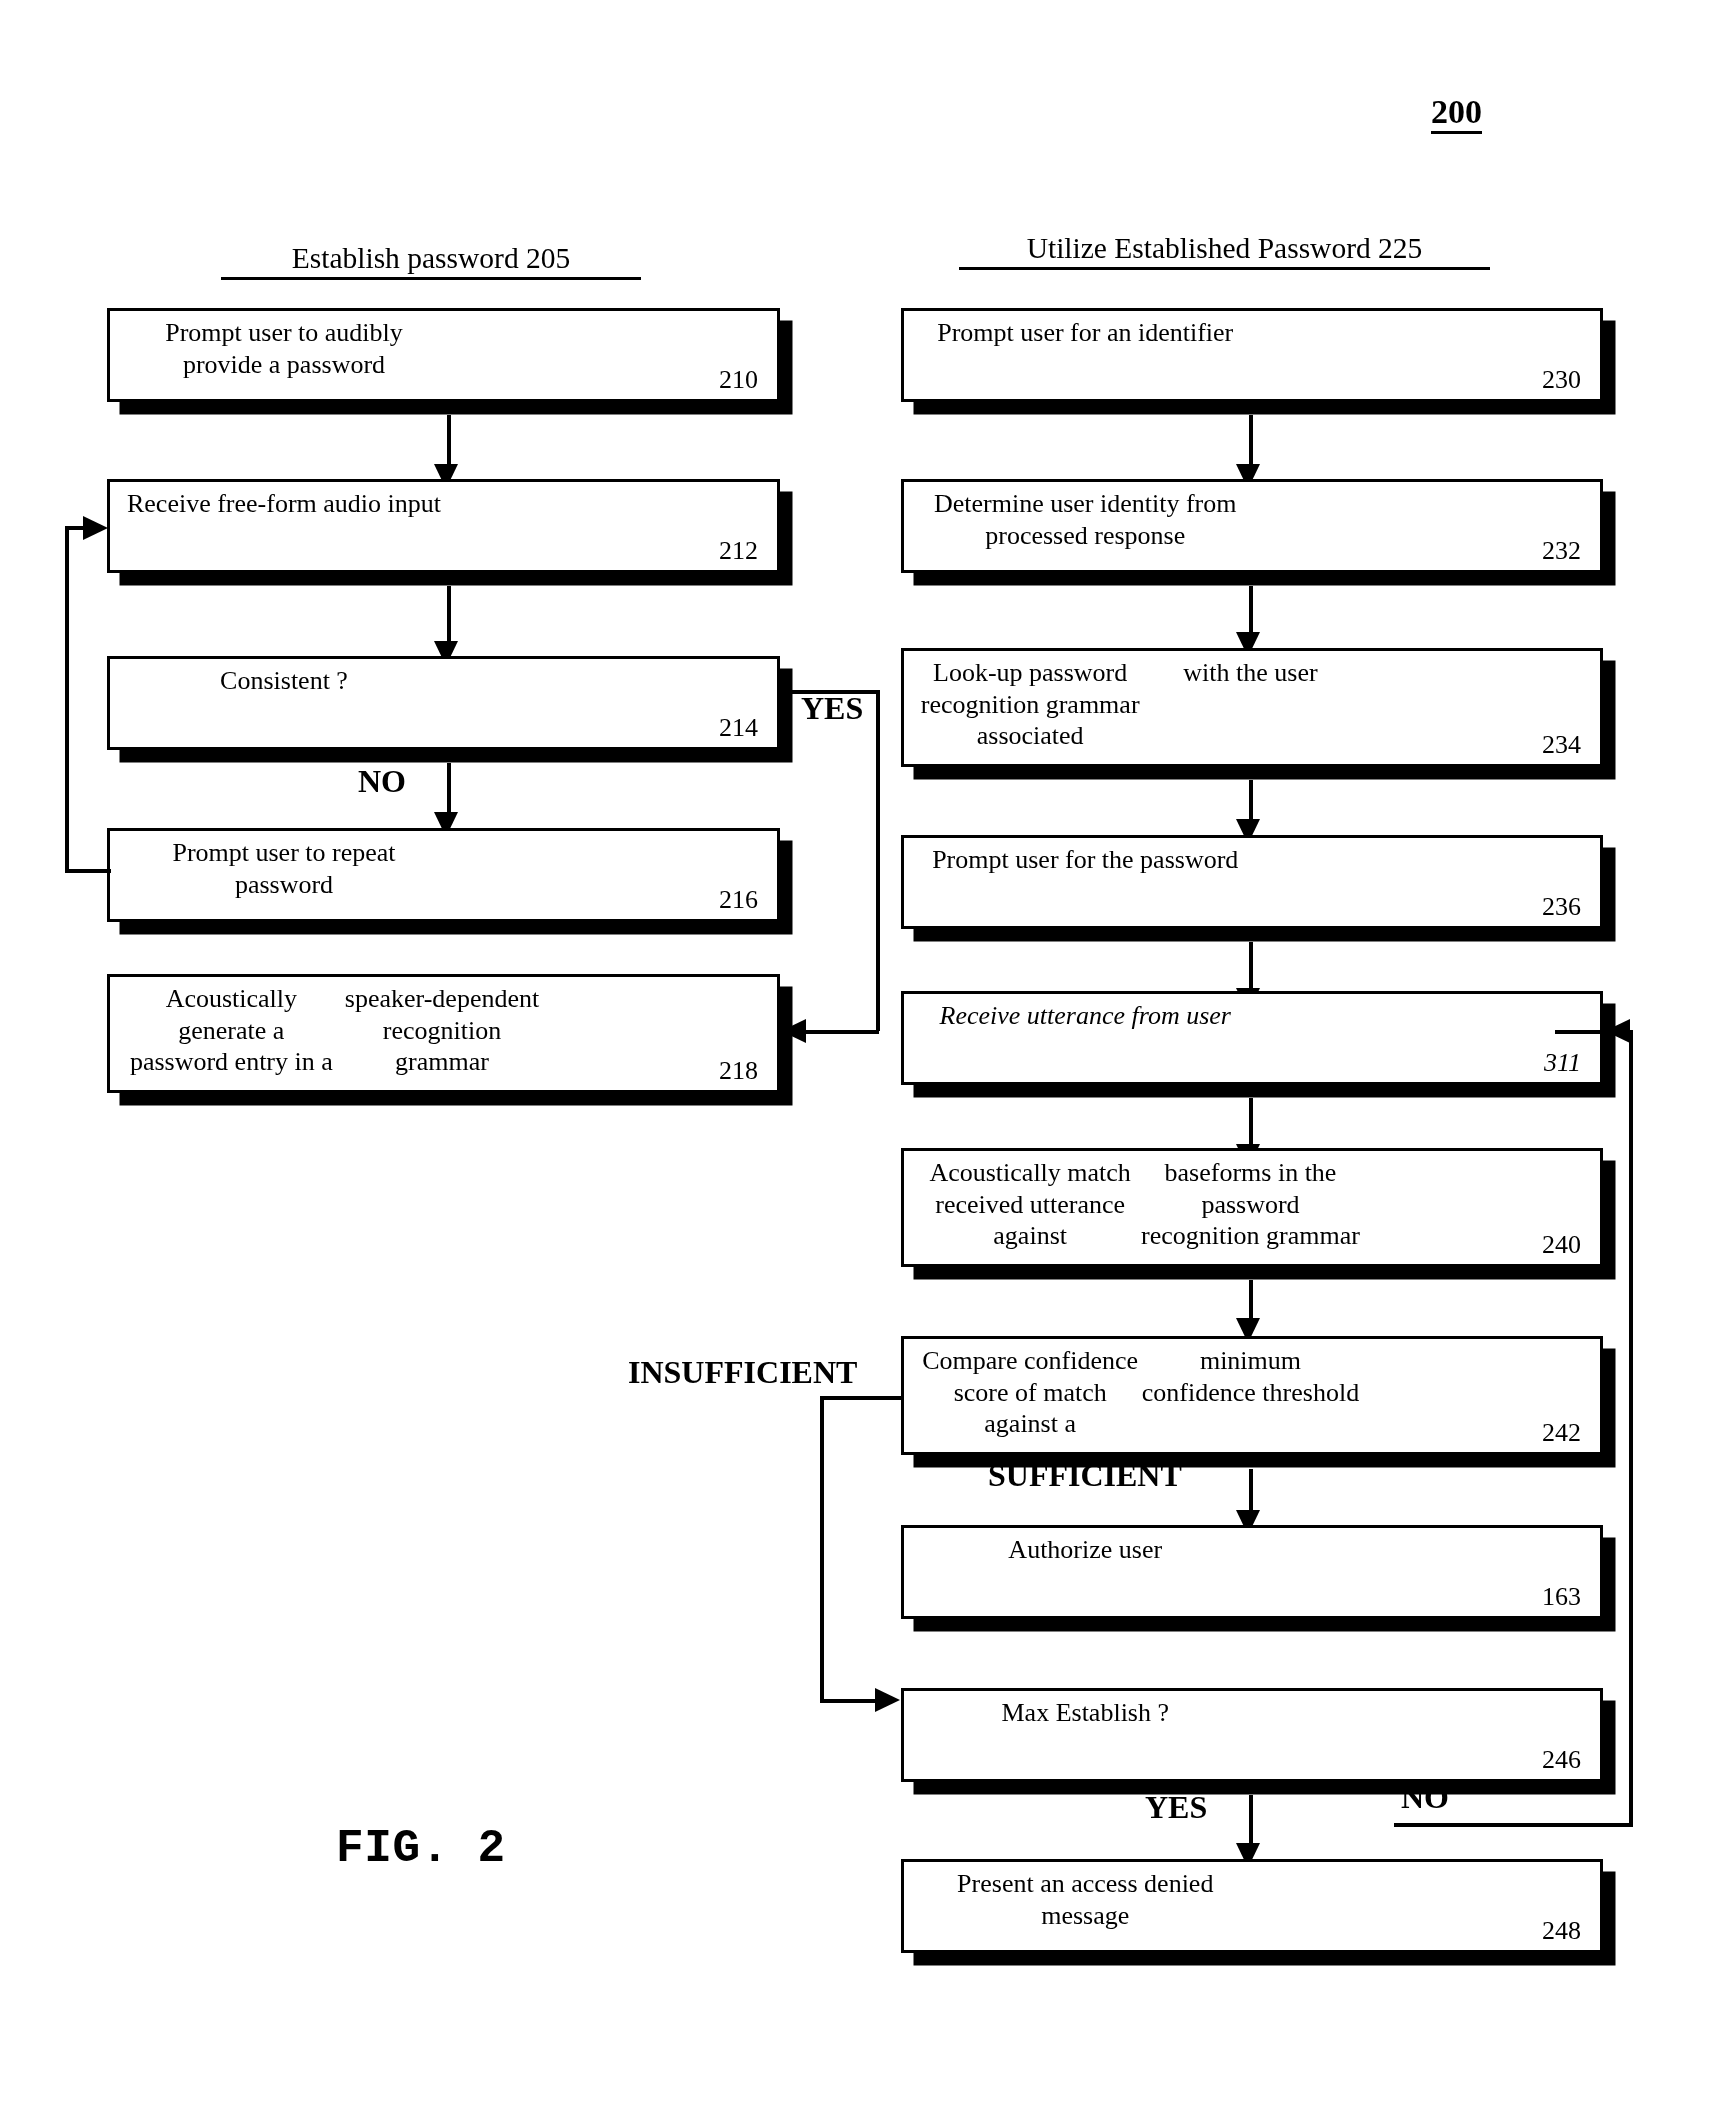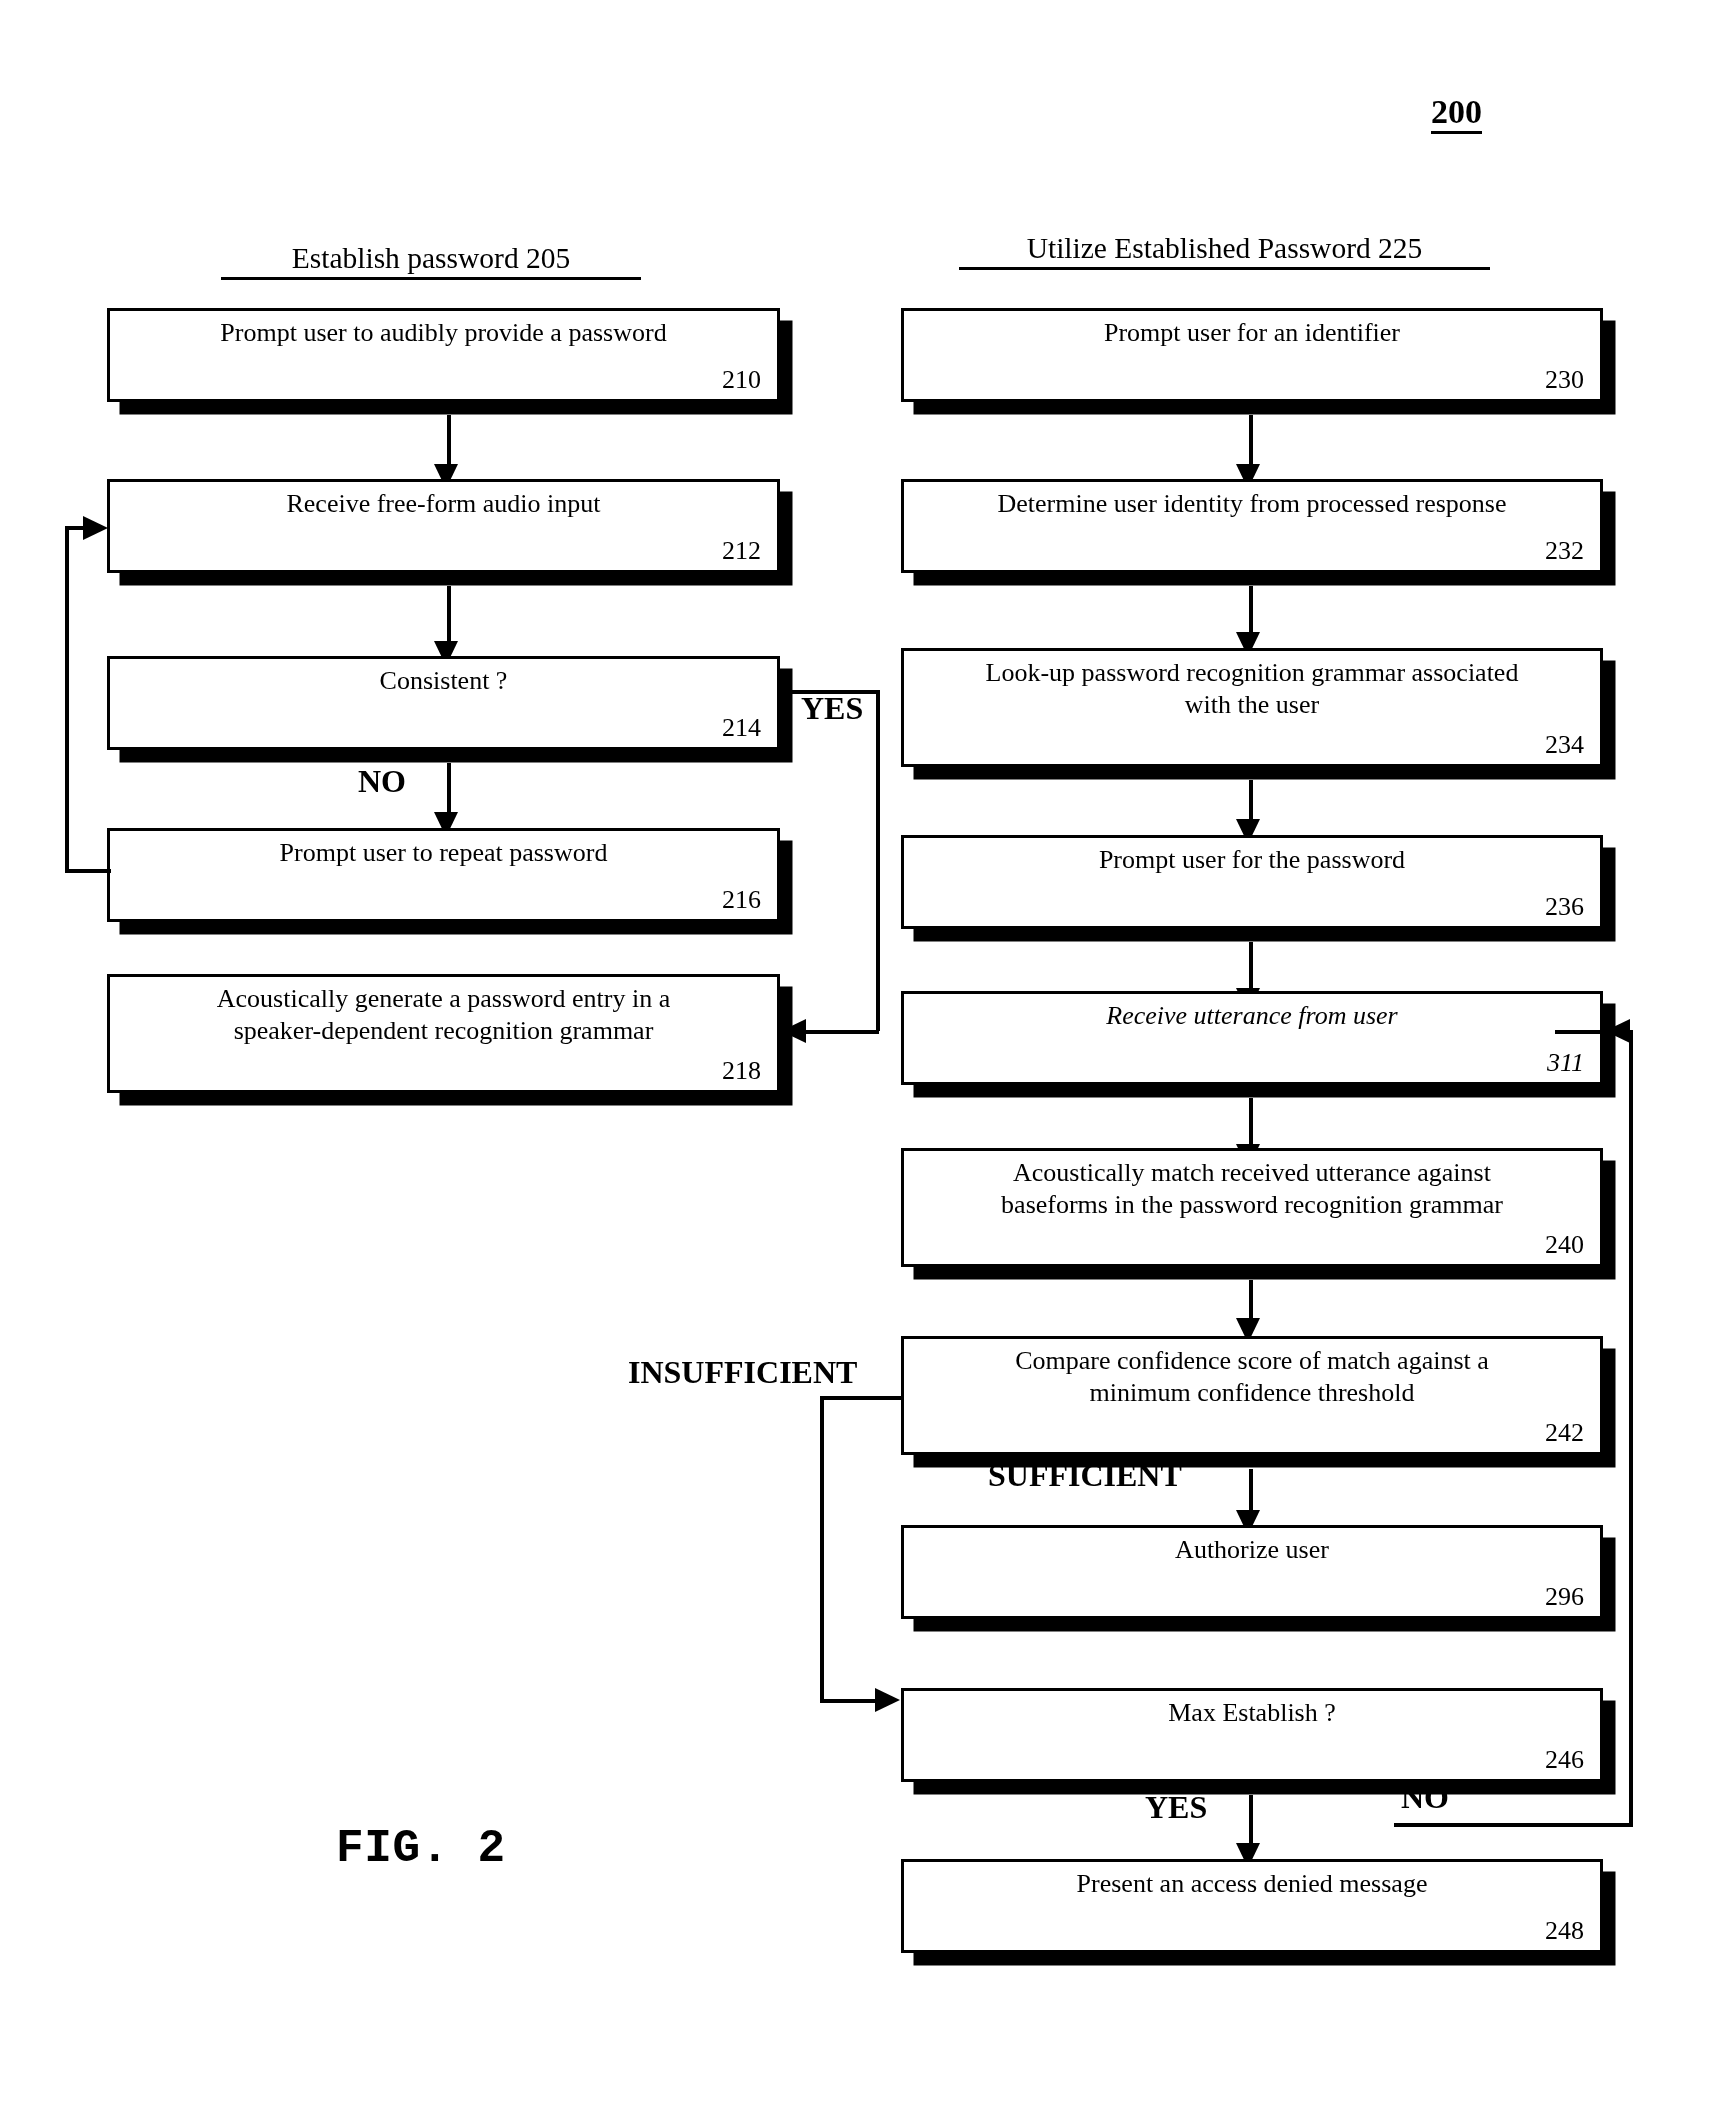--- a/index.html
+++ b/index.html
@@ -27,21 +27,21 @@
   }
 
   
   .box{
     position:absolute;
     background:#ffffff;
     border:3.7px solid #000000;
     box-sizing:border-box;
     box-shadow:12.5px 12.5px 0 0 #000000;
     padding:5.9px 16px 4.4px 16px;
-    display:flex;flex-direction:column;justify-content:flex-start;
+    display:flex;flex-direction:row;justify-content:flex-start;
   }
   .box .btext{
     font-size:26px;line-height:1.22;text-align:center;width:100%;
   }
   .box .bnum{
     font-size:26px;text-align:right;width:100%;margin-top:auto;
     padding-right:3px;line-height:1.1;
   }
 
   
@@ -172,21 +172,21 @@
   <div class="hline" style="left:820px;top:1699px;width:58px;"></div>
   <div class="arrow-r" style="left:875px;top:1688px;"></div>
   <div class="elabel" style="left:628px;top:1354px;">INSUFFICIENT</div>
 
   <div class="vline" style="left:1249px;top:1469px;height:46px;"></div>
   <div class="arrow-d" style="left:1236px;top:1510px;"></div>
   <div class="elabel" style="left:988px;top:1457px;">SUFFICIENT</div>
 
   <div class="box" style="left:901px;top:1525px;width:702px;height:94px;">
     <div class="btext">Authorize user</div>
-    <div class="bnum">296</div>
+    <div class="bnum">163</div>
   </div>
 
   <div class="box" style="left:901px;top:1688px;width:702px;height:94px;">
     <div class="btext">Max Establish ?</div>
     <div class="bnum">246</div>
   </div>
 
   <div class="vline" style="left:1249px;top:1795px;height:53px;"></div>
   <div class="arrow-d" style="left:1236px;top:1843px;"></div>
   <div class="elabel" style="left:1145px;top:1789px;">YES</div>

